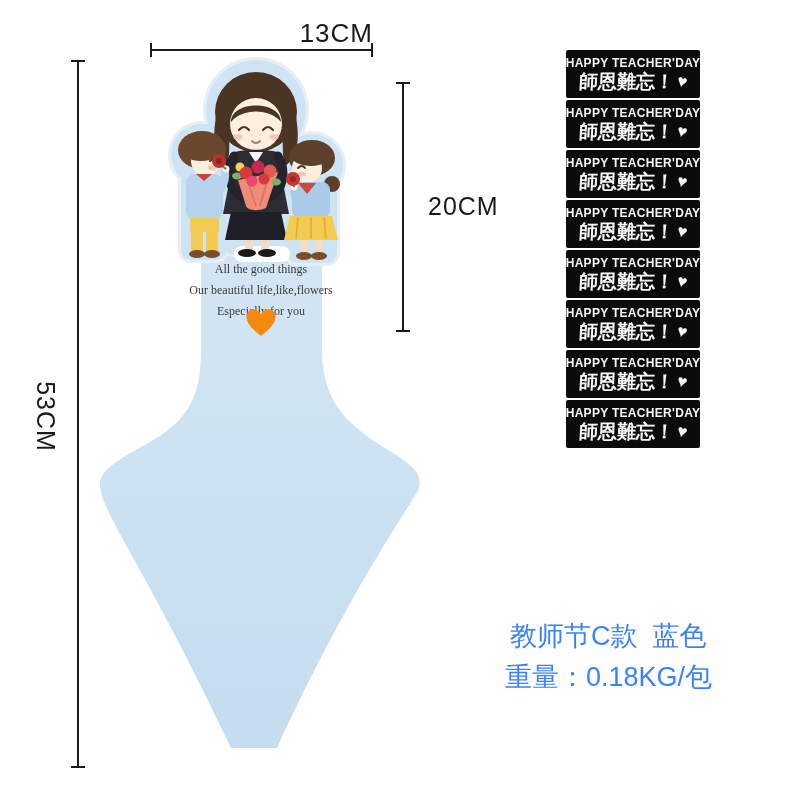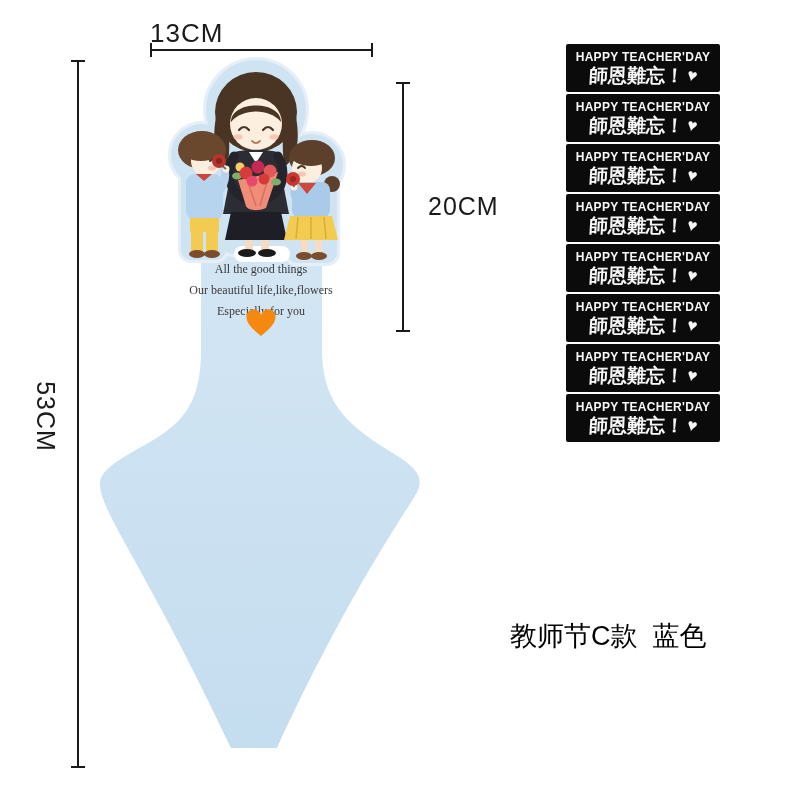--- a/index.html
+++ b/index.html
@@ -2,44 +2,44 @@
 <html><head>
 <meta charset="utf-8">
 <style>
   html,body{margin:0;padding:0;background:#fff;}
   .stage{position:relative;width:800px;height:800px;background:#ffffff;overflow:hidden;
          font-family:"Liberation Sans",sans-serif;color:#1c1c1c;}
   svg{position:absolute;left:0;top:0;}
 
   
   .dim-label{position:absolute;font-size:26px;font-weight:500;letter-spacing:1px;color:#1a1a1a;}
-  .dim-label-13{left:150px;top:18px;width:223px;text-align:left;}
+  .dim-label-13{left:150px;top:18px;width:223px;text-align:right;}
   .dim-label-20{left:428px;top:192px;font-size:25px;}
   .dim-label-53{left:5px;top:402px;width:80px;text-align:center;font-size:25px;
                 transform:rotate(90deg);}
   .hline{position:absolute;background:#1a1a1a;height:2px;}
   .vline{position:absolute;background:#1a1a1a;width:2px;}
   .tick-v{position:absolute;width:2px;height:14px;top:-6px;background:#1a1a1a;}
   .tick-v.l{left:0;} .tick-v.r{right:0;}
   .cap-h{position:absolute;height:2px;width:14px;left:-6px;background:#1a1a1a;}
   .cap-h.t{top:0;} .cap-h.b{bottom:0;}
 
   
-  .sticker-stack{position:absolute;left:566px;top:44px;width:154px;}
+  .sticker-stack{position:absolute;left:566px;top:50px;width:134px;}
   .sticker{height:48px;margin-bottom:2px;background:#0b0b0b;border-radius:2px;
            display:flex;flex-direction:column;align-items:center;justify-content:center;
            color:#f7f7f7;}
   .sticker-en{font-size:12px;font-weight:700;letter-spacing:.3px;line-height:15px;white-space:nowrap;}
   .sticker-row{display:flex;align-items:center;gap:2px;line-height:22px;}
   .sticker-cn{font-size:19px;font-weight:700;white-space:pre;transform:skewX(-3deg);}
   .sticker-heart{font-size:17px;transform:rotate(14deg);margin-left:1px;}
 
   
   .specs{position:absolute;left:505px;top:616px;width:280px;font-size:27px;line-height:41px;
-         font-weight:500;color:#000000;}
+         font-weight:500;color:#3b82f6;}
   .pre{white-space:pre;}
   .specs .title{padding-left:5px;}
 </style>
 </head>
 <body>
 
 <div class="stage">
 
   <svg width="800" height="800" viewBox="0 0 800 800">
     <defs>
@@ -240,15 +240,16 @@
         <div class="sticker-en">HAPPY TEACHER'DAY</div>
         <div class="sticker-row">
           <span class="sticker-cn">師恩難忘！</span>
           <span class="sticker-heart">♥</span>
         </div>
       </div>
     </div>
 
   <div class="specs">
     <div class="title pre">教师节C款  蓝色</div>
+    <div class="pre">重量：0.18KG/包</div>
   </div>
 
 </div>
 
 </body></html>

